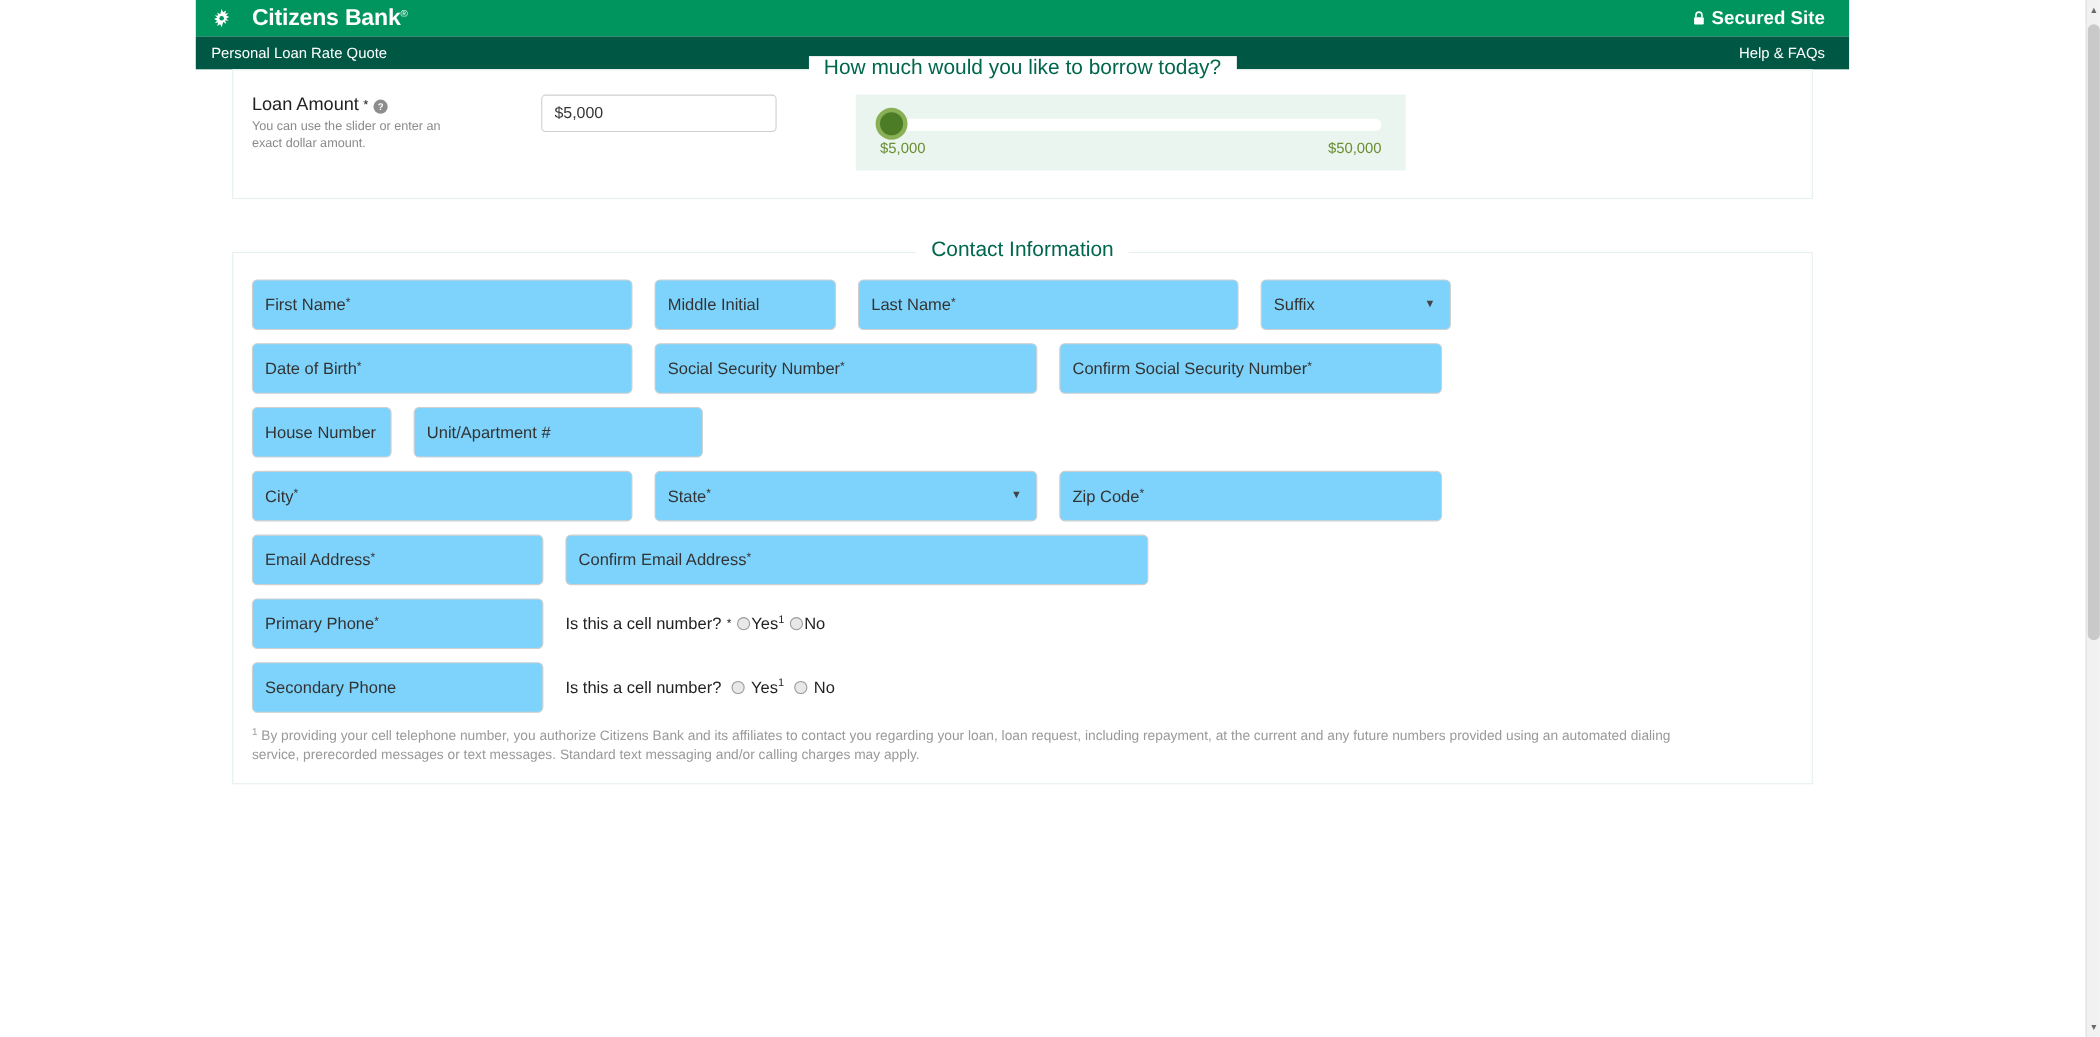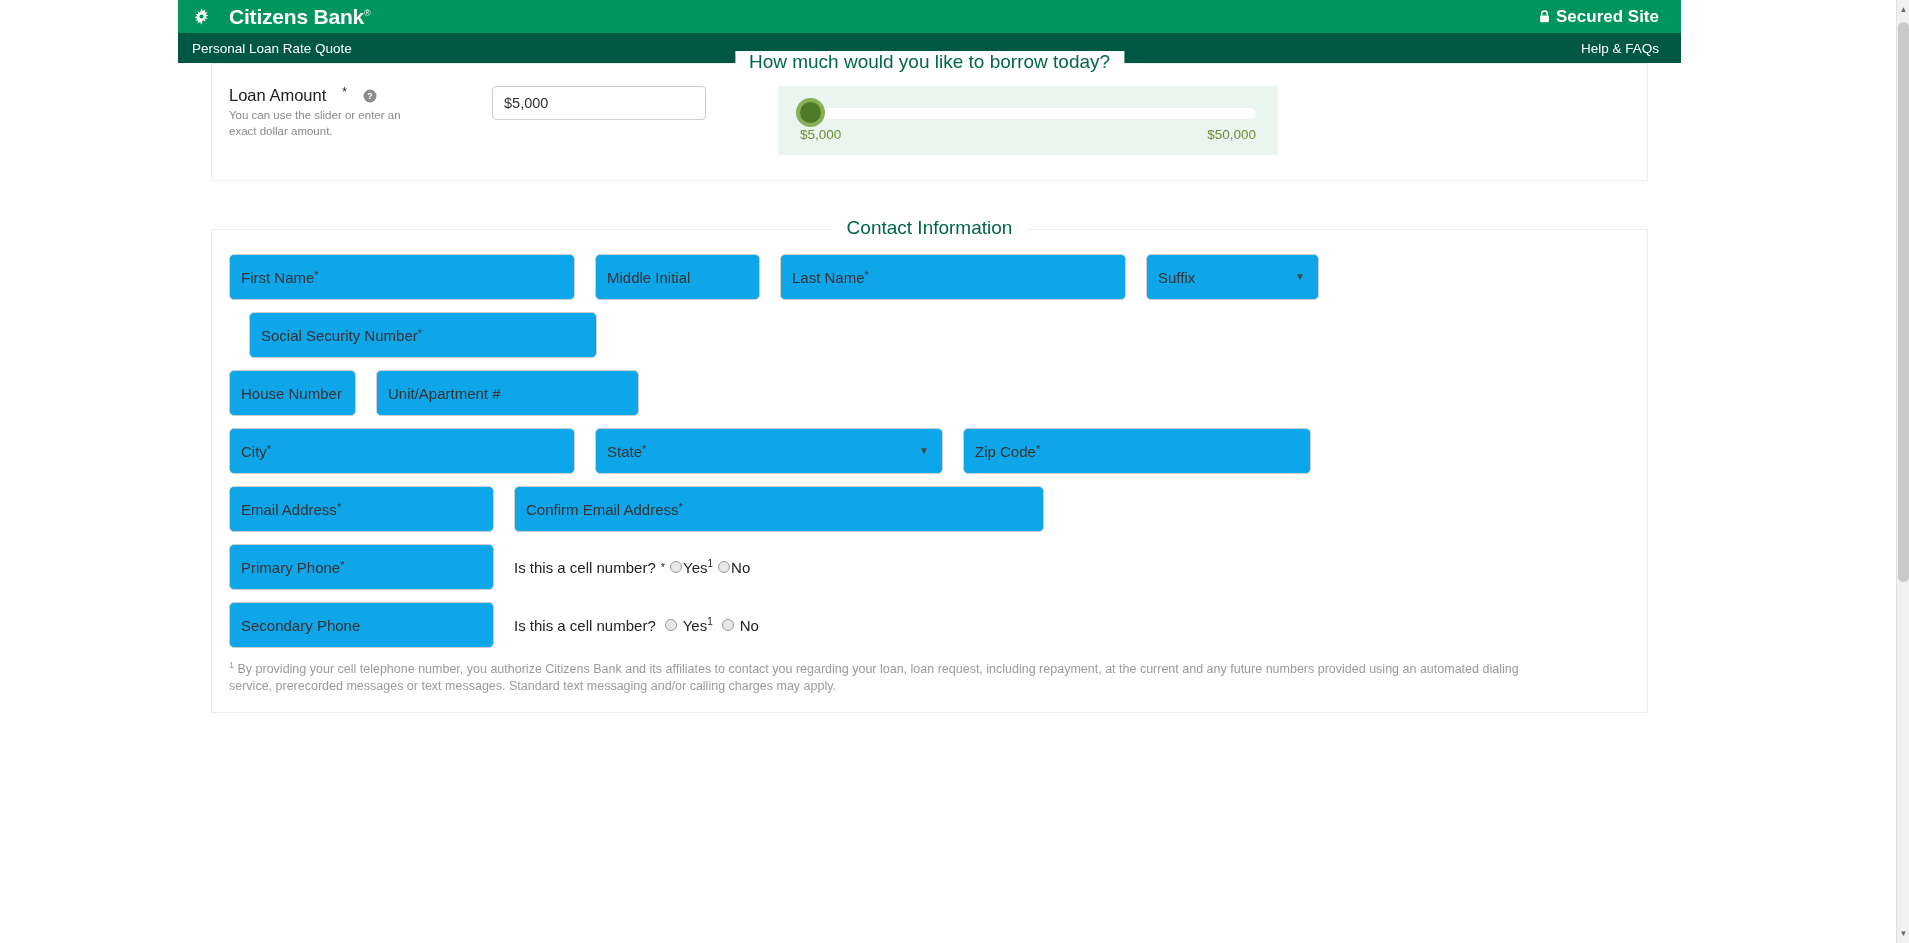--- a/index.html
+++ b/index.html
@@ -97,21 +97,21 @@
 
   
   #loan-panel { height: 118px; }
   .loan-row {
     display: flex; align-items: flex-start;
     padding: 22px 0 0 0;
   }
   .loan-label-col { width: 260px; padding-left: 17px; }
   .loan-label {
     font-size: 16.5px; color: #222222; line-height: 1.1;
-    display: flex; align-items: flex-start; gap: 16px;
+    display: flex; align-items: center; gap: 4px;
   }
   .loan-label .ast { font-size: 12px; vertical-align: 4px; line-height: 1; }
   .help-icon { width: 14px; height: 14px; display: inline-block; margin-top: 3px; }
   .loan-sub {
     font-size: 11.5px; color: #8a8a8a; line-height: 1.35;
     margin-top: 4px; max-width: 180px;
   }
   .loan-input {
     width: 214px; height: 34px;
     border: 1px solid #cfcfcf; border-radius: 4px;
@@ -152,21 +152,21 @@
 
   
   #contact-panel { margin-top: 48px; padding: 24px 17px 18px 17px; }
 
   .field-row { display: flex; margin-bottom: 12px; }
 
   .tf {
     height: 46px;
     border: 1px solid #cfcfcf;
     border-radius: 5px;
-    background: #0ea5e9;
+    background: #7dd3fc;
     display: flex; align-items: center;
     padding: 0 11px;
     font-size: 15px;
     color: #333333;
     white-space: nowrap;
     overflow: hidden;
   }
   .tf.sel { justify-content: space-between; }
   .tf .ph .ast { font-size: 11px; vertical-align: 4px; }
   .caret { color: #444444; font-size: 10px; line-height: 1; padding-right: 2px; }
@@ -290,22 +290,28 @@
               </div>
               <div class="tf" style="width: 346px; margin-left: 20px;">
                 <span class="ph">Last Name<span class="ast">*</span></span>
               </div>
               <div class="tf sel" style="width: 173px; margin-left: 20px;">
                 <span class="ph">Suffix</span>
                 <span class="caret">▼</span>
               </div>
             </div>
             <div class="field-row">
+              <div class="tf" style="width: 346px;">
+                <span class="ph">Date of Birth<span class="ast">*</span></span>
+              </div>
               <div class="tf" style="width: 348px; margin-left: 20px;">
                 <span class="ph">Social Security Number<span class="ast">*</span></span>
+              </div>
+              <div class="tf" style="width: 348px; margin-left: 20px;">
+                <span class="ph">Confirm Social Security Number<span class="ast">*</span></span>
               </div>
             </div>
             <div class="field-row">
               <div class="tf" style="width: 127px;">
                 <span class="ph">House Number</span>
               </div>
               <div class="tf" style="width: 263px; margin-left: 20px;">
                 <span class="ph">Unit/Apartment #</span>
               </div>
             </div>

